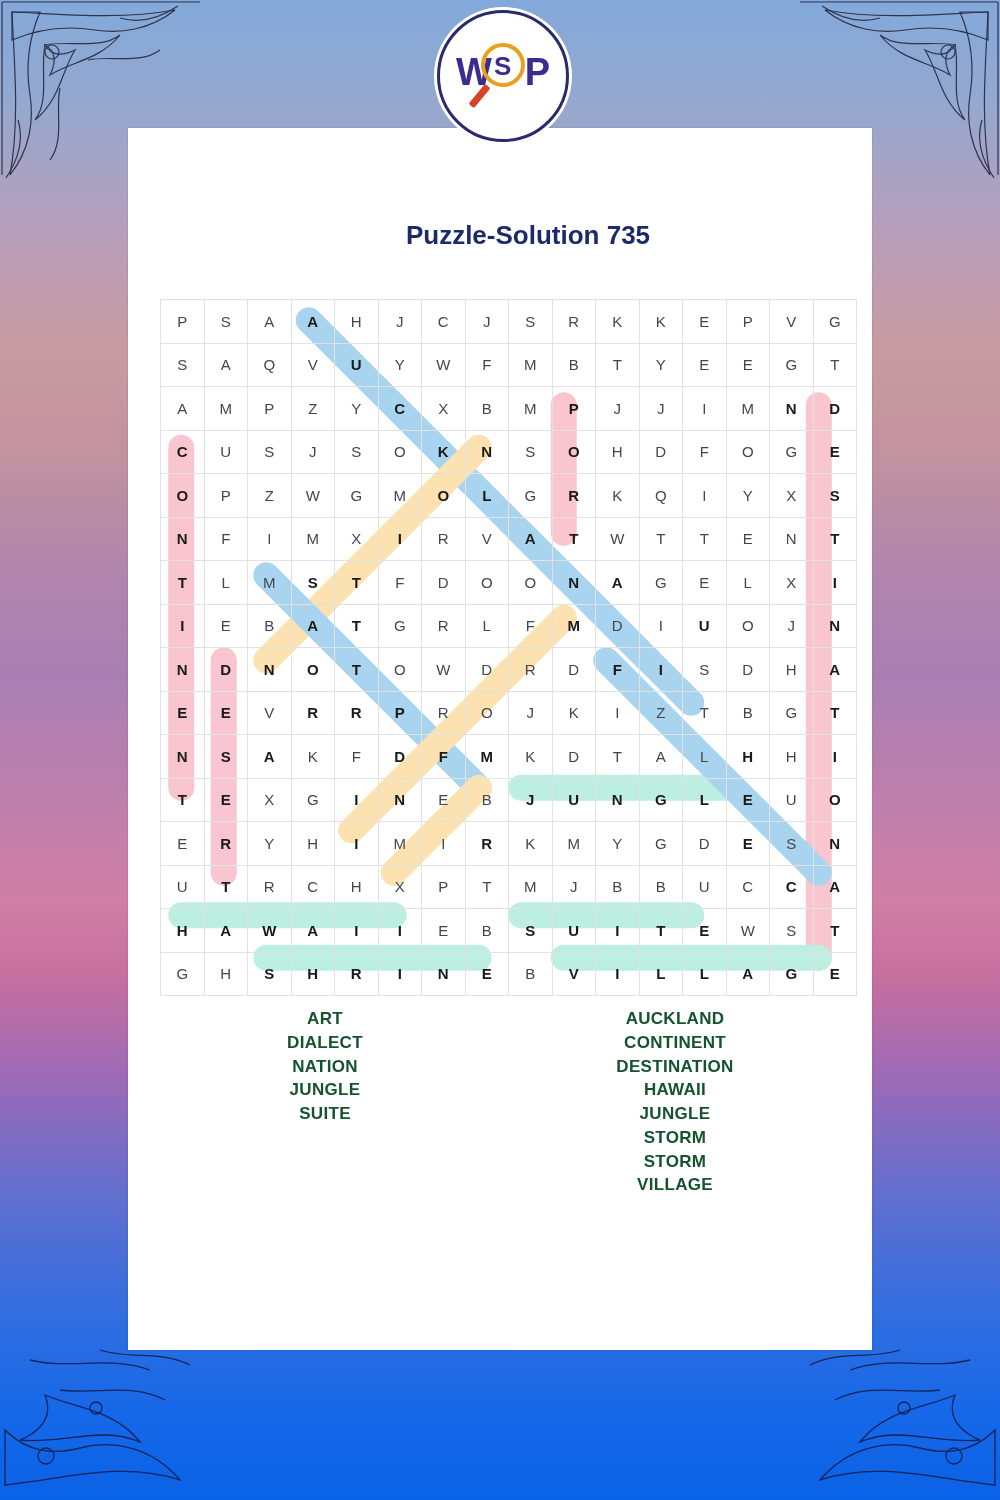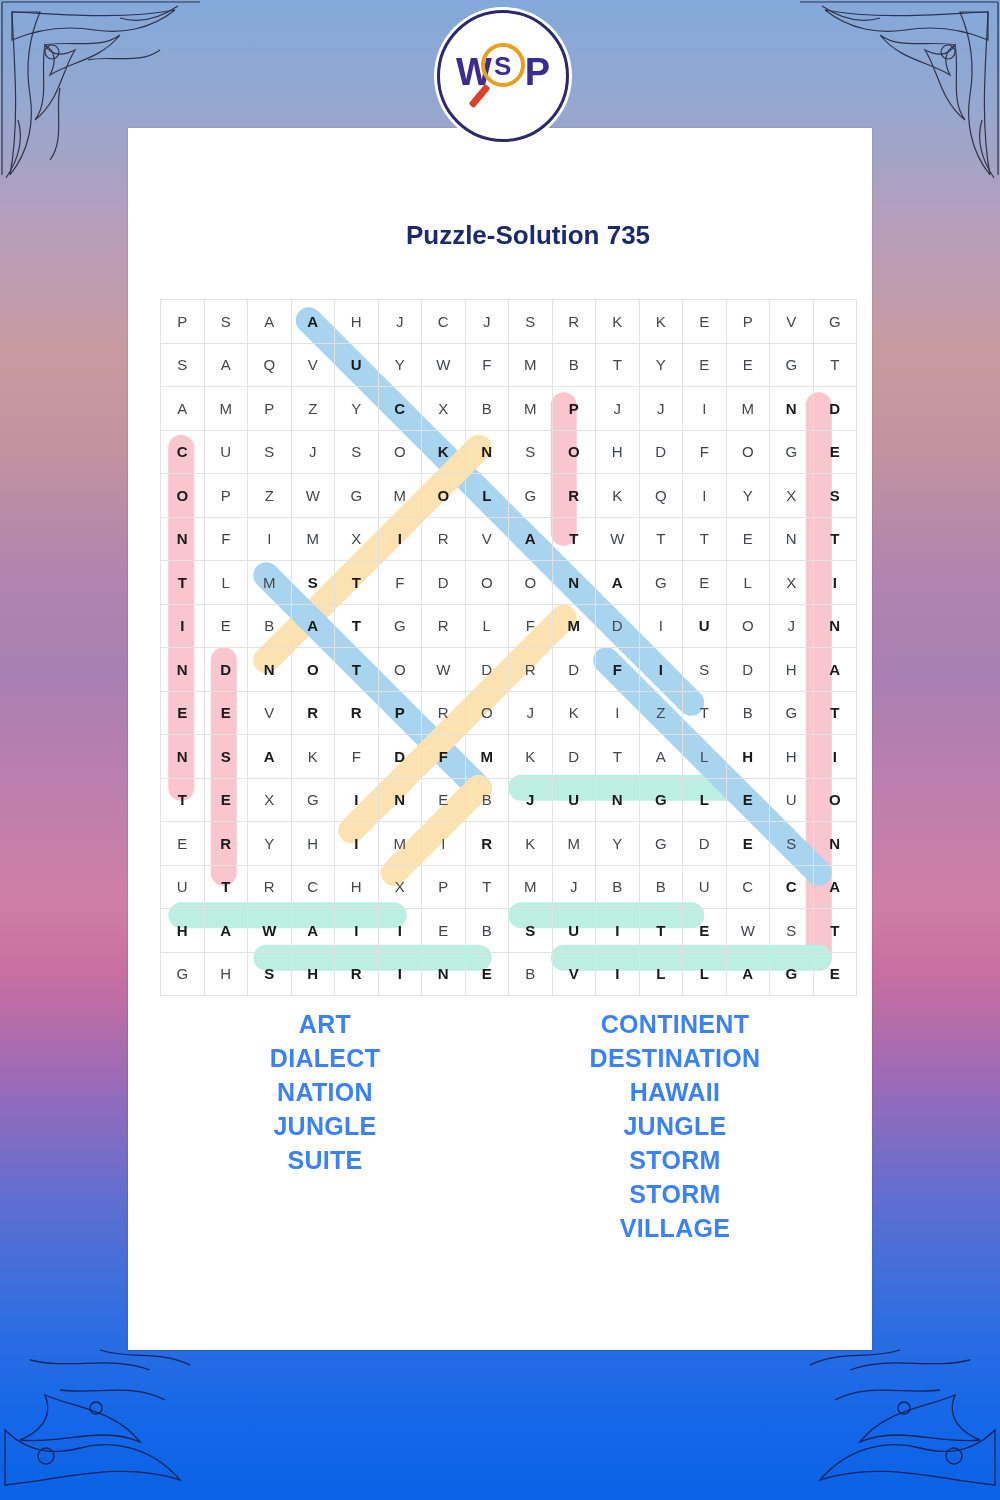--- a/index.html
+++ b/index.html
@@ -209,23 +209,23 @@
     gap: 130px;
   }
   .word-col {
     display: flex;
     flex-direction: column;
     gap: 2px;
     text-align: center;
     min-width: 220px;
   }
   .word {
-    font-size: 25px;
+    font-size: 17px;
     font-weight: bold;
-    color: #3b82f6;
+    color: #14532d;
     line-height: 1.28;
     letter-spacing: .3px;
   }
 
   
   #footer-btn {
     position: absolute;
     left: 50%;
     transform: translateX(-50%);
     bottom: 40px;
@@ -664,20 +664,21 @@
 
     <div id="words">
       <div class="word-col" id="col-left">
           <div class="word">ART</div>
           <div class="word">DIALECT</div>
           <div class="word">NATION</div>
           <div class="word">JUNGLE</div>
           <div class="word">SUITE</div>
         </div>
       <div class="word-col" id="col-right">
+          <div class="word">AUCKLAND</div>
           <div class="word">CONTINENT</div>
           <div class="word">DESTINATION</div>
           <div class="word">HAWAII</div>
           <div class="word">JUNGLE</div>
           <div class="word">STORM</div>
           <div class="word">STORM</div>
           <div class="word">VILLAGE</div>
         </div>
     </div>
   </div>

